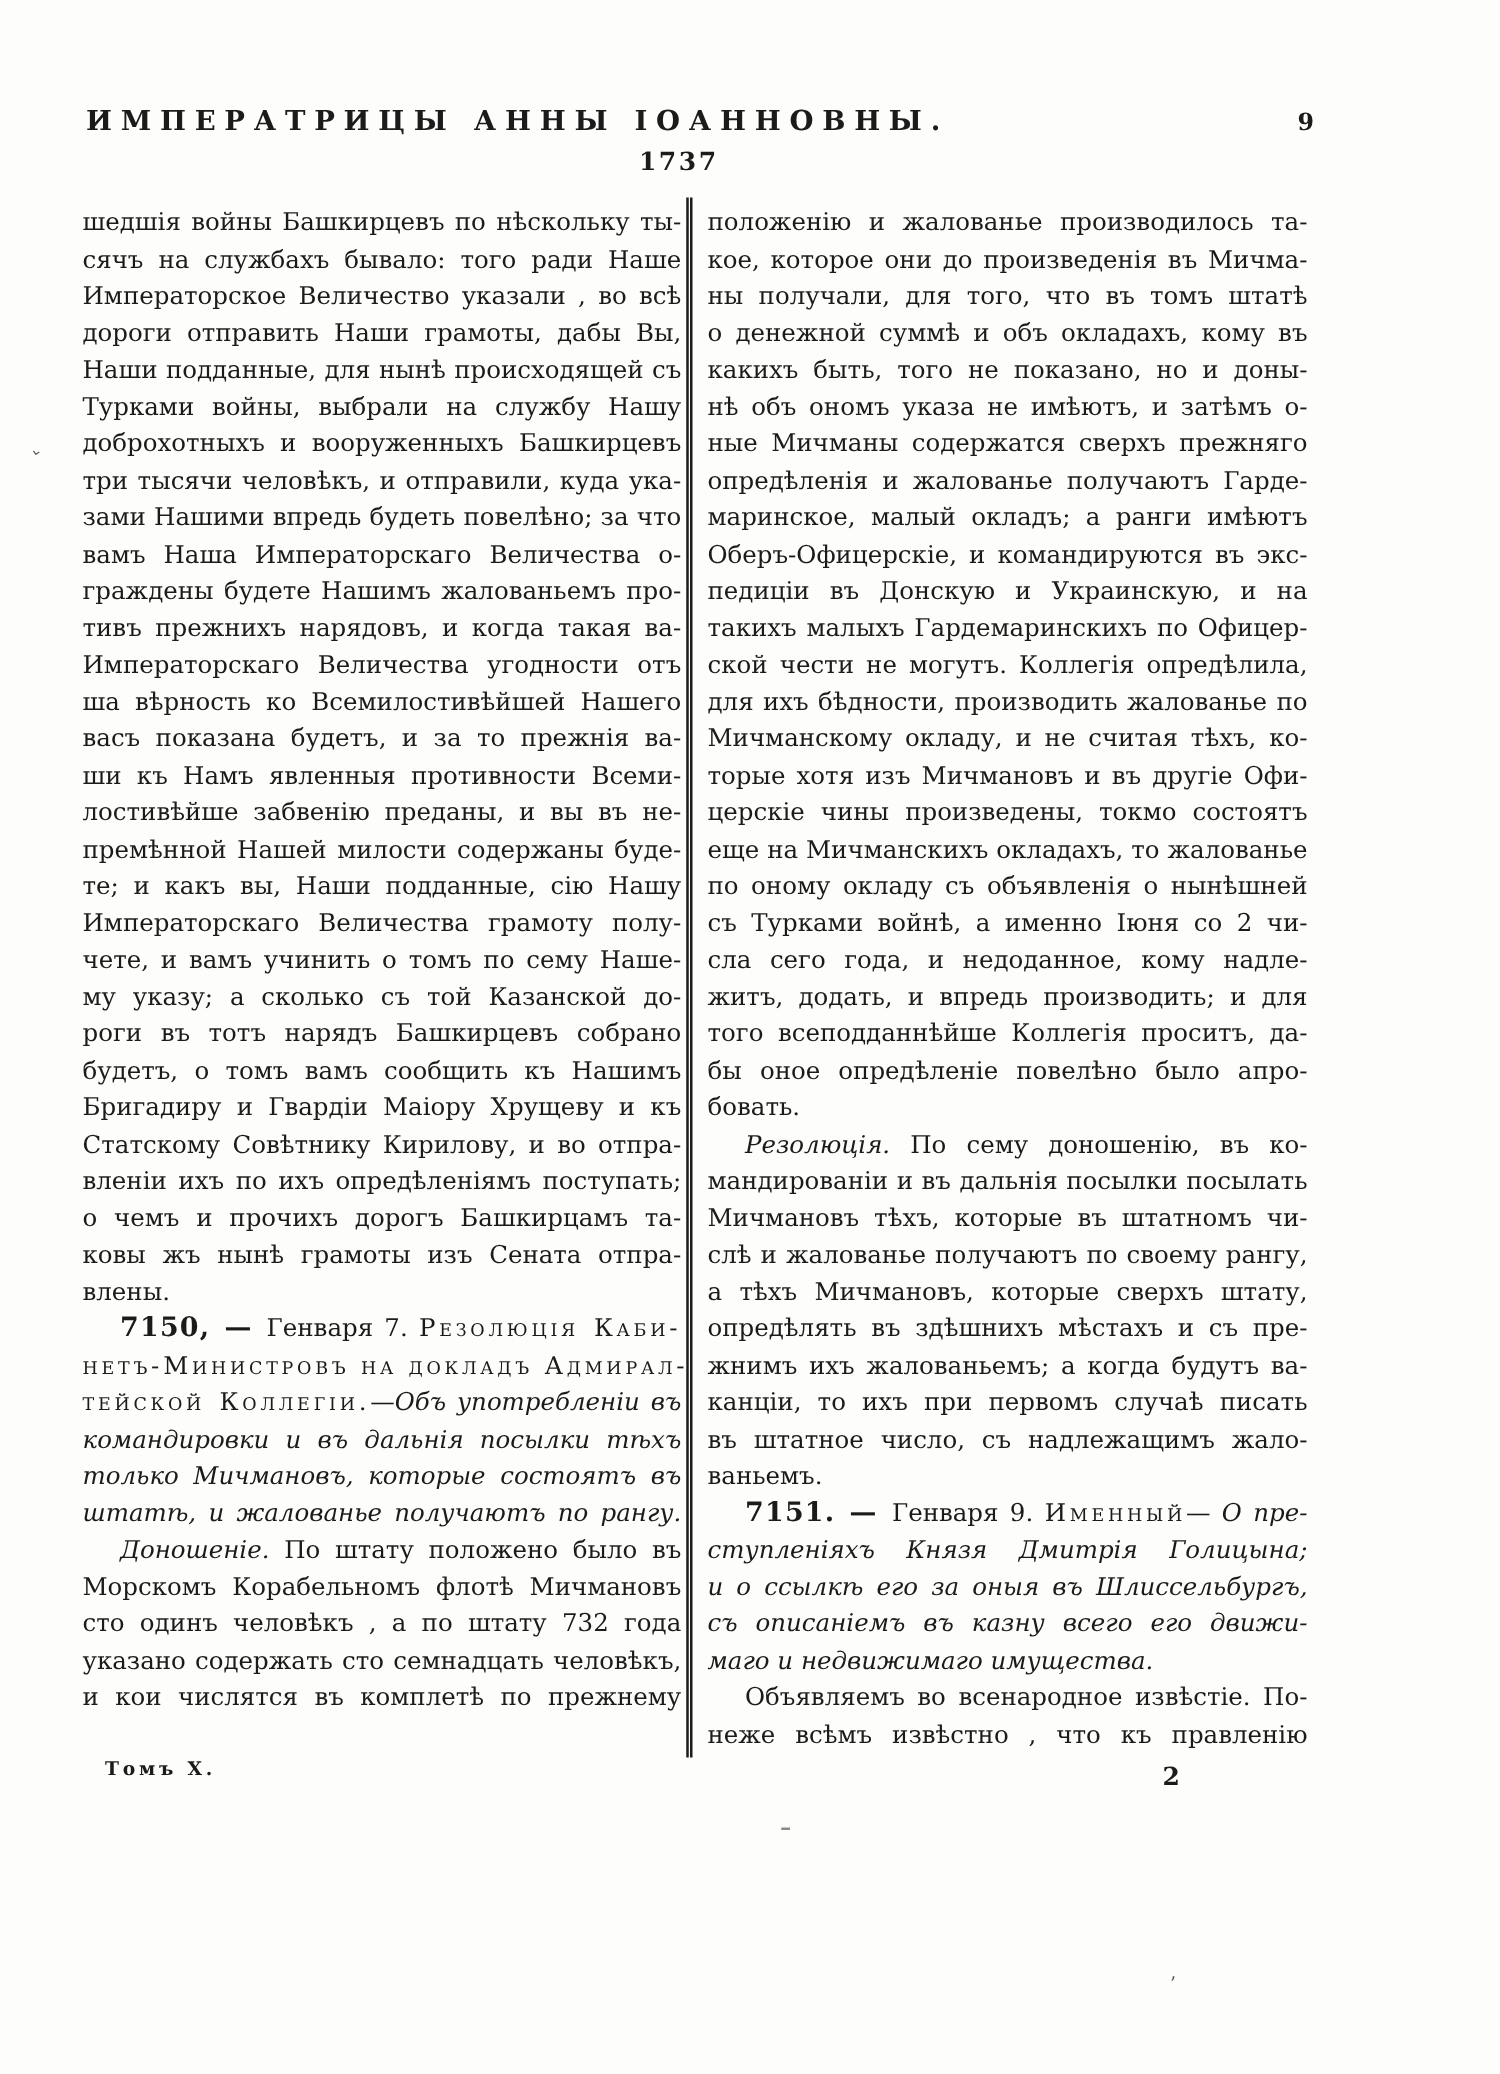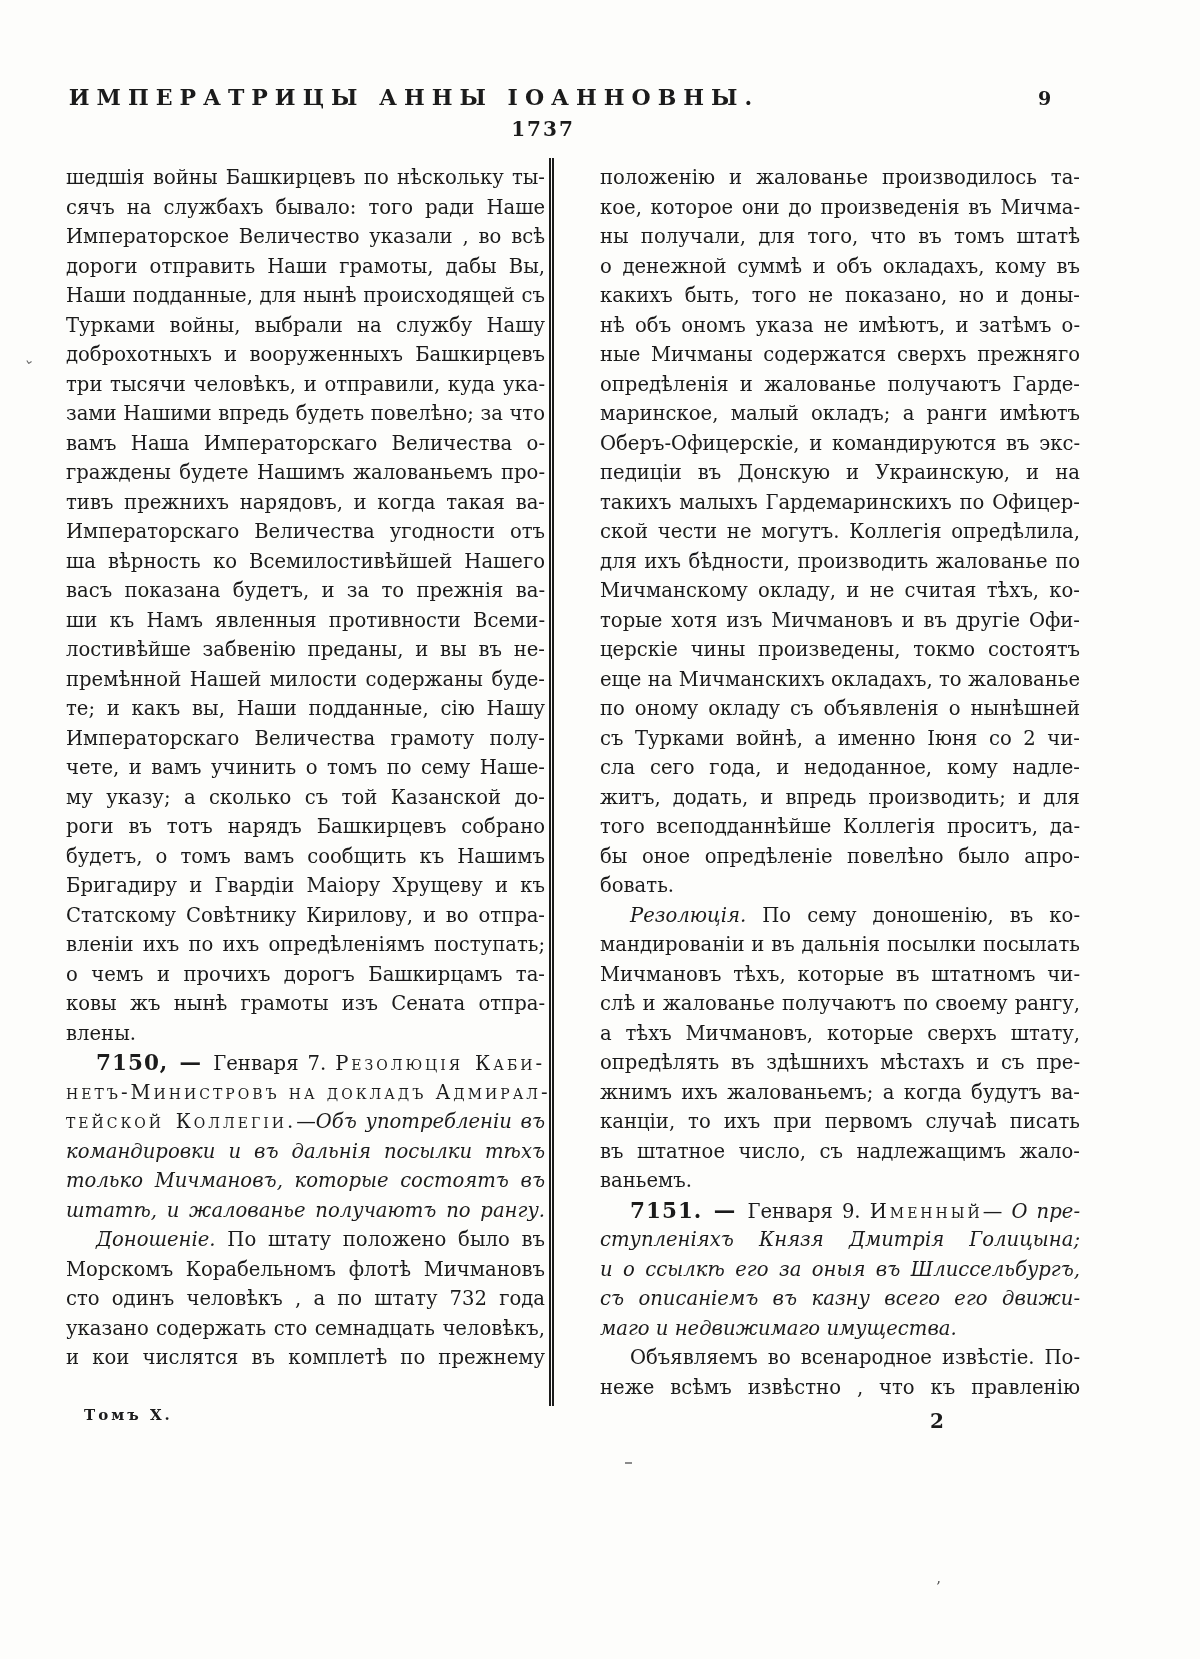--- a/index.html
+++ b/index.html
@@ -12,21 +12,21 @@
     position:absolute;left:0;top:84px;width:828px;text-align:center;
     font-size:22px;font-weight:bold;letter-spacing:7px;white-space:nowrap;
   }
   .page-number{position:absolute;left:1038px;top:87px;font-size:19px;font-weight:bold;}
   .year-heading{
     position:absolute;left:0;top:117px;width:1046px;text-align:center;
     font-size:20px;font-weight:bold;letter-spacing:2px;margin-left:20px;
   }
   .col{position:absolute;top:163px;font-size:19.6px;}
   .col-left{left:66px;width:479px;}
-  .col-right{left:600px;width:480px;}
+  .col-right{left:566px;width:480px;}
   .line{
     height:29.5px;line-height:29.5px;white-space:nowrap;
     text-align:justify;text-align-last:justify;
   }
   .line.nj{text-align:left;text-align-last:left;}
   .line.ind{text-indent:30px;}
   .s-n{font-style:normal;}
   .s-i{font-style:italic;}
   .s-sc{font-variant-caps:small-caps;letter-spacing:3px;}
   .s-b{font-weight:bold;font-size:21.5px;letter-spacing:1px;}

